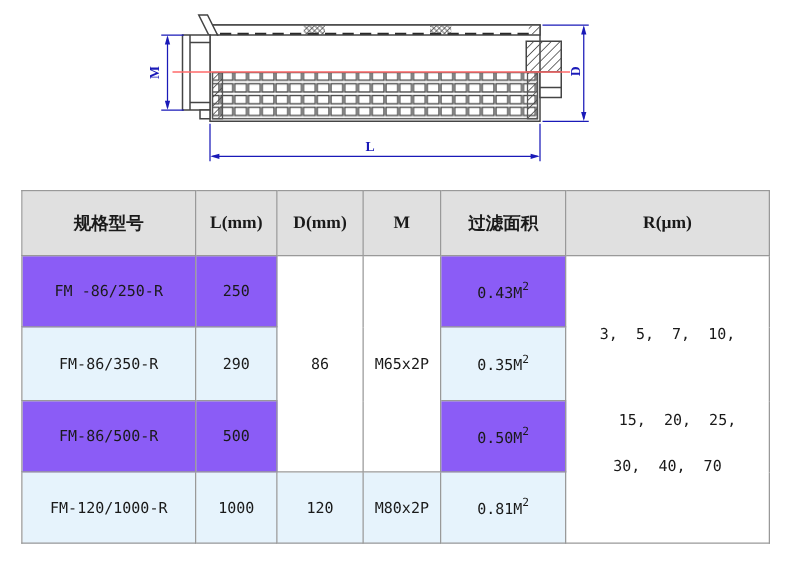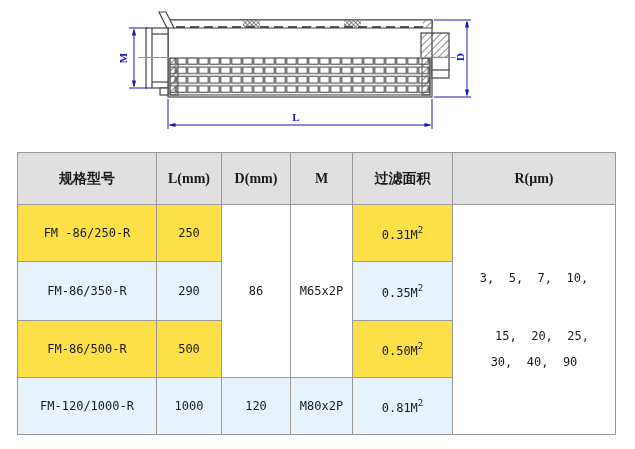--- a/index.html
+++ b/index.html
@@ -39,21 +39,21 @@
     table-layout: fixed;
     width: 598px;
     background: #ffffff;
   }
   table.spec th, table.spec td {
     border: 1px solid #999999;
     text-align: center;
     vertical-align: middle;
     padding: 0;
     color: #1a1a1a;
-    background: #fde047;
+    background: #8b5cf6;
   }
   table.spec thead tr { height: 52px; }
   table.spec tbody tr { height: 57px; }
   table.spec tbody tr.r2 { height: 59px; }
   table.spec th {
     background: #e0e0e0;
     font-family: "Liberation Serif", "DejaVu Sans", serif;
     font-weight: bold;
     font-size: 14px;
   }
@@ -65,21 +65,21 @@
   table.spec td.merged { background: #ffffff !important; }
   td.area sup {
     font-size: 9px;
     vertical-align: 6px;
     letter-spacing: 0;
   }
   td.r-cell .r-lines {
     display: flex;
     flex-direction: column;
     align-items: center;
-    gap: 12px;
+    gap: 23px;
   }
   td.r-cell .r-line { white-space: pre; }
   td.r-cell .r-line.shift-right { transform: translateX(8px); margin-top: 32px; }
 </style>
 </head>
 <body>
 
 <div class="canvas">
 
   <div class="drawing-wrap">
@@ -179,26 +179,26 @@
           <th>过滤面积</th>
           <th>R(μm)</th>
         </tr>
       </thead>
       <tbody>
         <tr>
           <td>FM -86/250-R</td>
           <td>250</td>
           <td rowspan="3" class="merged">86</td>
           <td rowspan="3" class="merged">M65x2P</td>
-          <td class="area"><span>0.31M</span><sup>2</sup></td>
+          <td class="area"><span>0.43M</span><sup>2</sup></td>
           <td rowspan="4" class="merged r-cell">
             <div class="r-lines">
               <div class="r-line">3,  5,  7,  10,</div>
               <div class="r-line shift-right">15,  20,  25,</div>
-              <div class="r-line">30,  40,  90</div>
+              <div class="r-line">30,  40,  70</div>
             </div>
           </td>
         </tr>
         <tr class="alt r2">
           <td>FM-86/350-R</td>
           <td>290</td>
           <td class="area"><span>0.35M</span><sup>2</sup></td>
         </tr>
         <tr>
           <td>FM-86/500-R</td>

